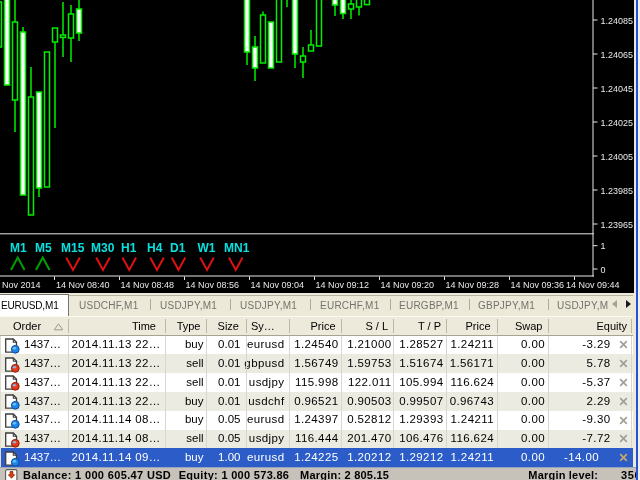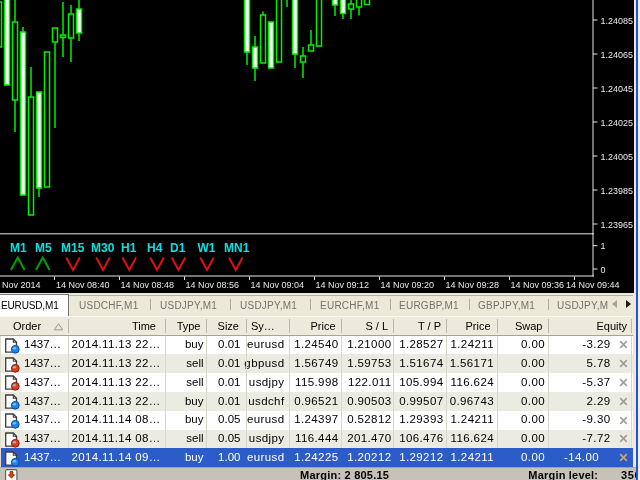--- a/index.html
+++ b/index.html
@@ -353,20 +353,22 @@
 <div style="position:absolute;left:445.5px;top:335.5px;width:1px;height:112.8px;background:#D9D6CB;z-index:5"></div>
 <div style="position:absolute;left:497px;top:335.5px;width:1px;height:112.8px;background:#D9D6CB;z-index:5"></div>
 <div style="position:absolute;left:548px;top:335.5px;width:1px;height:112.8px;background:#D9D6CB;z-index:5"></div>
 <div style="position:absolute;left:631px;top:335.5px;width:1px;height:112.8px;background:#D9D6CB;z-index:5"></div>
 <div id="status">
 <svg width="13" height="12" viewBox="0 0 13 12" style="position:absolute;left:4.5px;top:0.8px">
 <rect x="0.6" y="0.6" width="11.3" height="11.3" rx="1.5" fill="#FFFFFF" stroke="#5A5A5A" stroke-width="1.1"></rect>
 <path d="M6.5,9.2 L3.4,5.8 L5.1,5.8 L5.1,2.6 L7.9,2.6 L7.9,5.8 L9.6,5.8 Z" fill="#E8420A" stroke="#7A1E00" stroke-width="0.8"></path>
 </svg>
 <div id="stext">
+<span style="left:23px;letter-spacing:0.35px">Balance: 1 000 605.47 USD</span>
+<span style="left:178.7px;letter-spacing:0.3px">Equity: 1 000 573.86</span>
 <span style="left:300px;letter-spacing:0.22px">Margin: 2 805.15</span>
 <span style="left:528.3px;letter-spacing:0.2px">Margin level:</span>
 <span style="left:621px;letter-spacing:0.6px">356</span>
 </div>
 </div>
 <div style="position:absolute;left:634.3px;top:0;width:1.6px;height:292.5px;background:#E8E6E0"></div>
 <div style="position:absolute;left:635.9px;top:0;width:2.5px;height:480px;background:#2850D8"></div>
 <div style="position:absolute;left:638.4px;top:0;width:1.6px;height:480px;background:#F0F0EC"></div>
 </div>
 </body></html>

